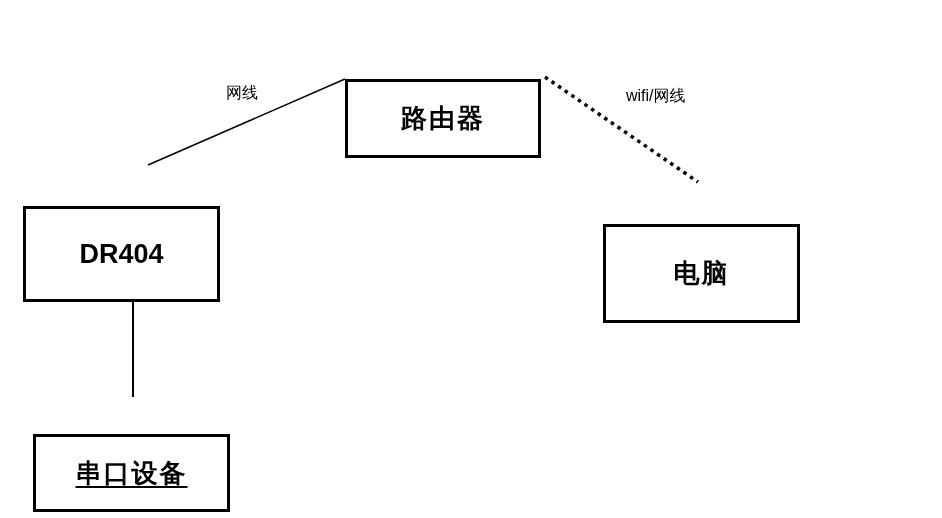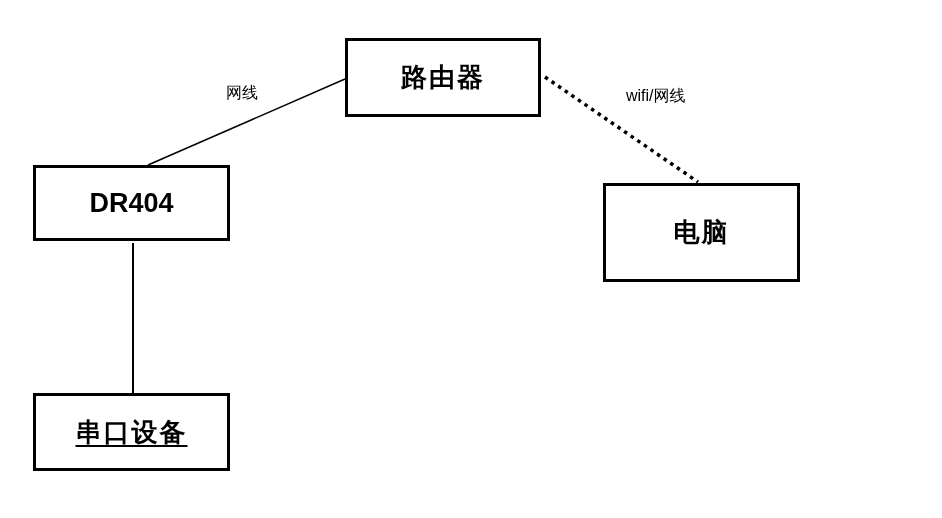--- a/index.html
+++ b/index.html
@@ -25,23 +25,24 @@
   }
   .node {
     position: absolute;
     box-sizing: border-box;
     border: 3px solid #000000;
     background: #ffffff;
     display: flex;
     align-items: center;
     justify-content: center;
     text-align: center;
+    margin-top: 41px;
   }
   .node-router   { left: 345px; top: 38px;  width: 196px; height: 79px; }
-  .node-dr404    { left: 33px;  top: 165px; width: 197px; height: 76px; }
+  .node-dr404    { left: 23px;  top: 165px; width: 197px; height: 96px; }
   .node-computer { left: 603px; top: 183px; width: 197px; height: 99px; }
   .node-serial   { left: 33px;  top: 393px; width: 197px; height: 78px; }
 
   .node-label-cjk {
     font-family: "Liberation Serif", "DejaVu Serif", serif;
     font-size: 26px;
     font-weight: bold;
     letter-spacing: 2px;
   }
   .node-label-latin {

